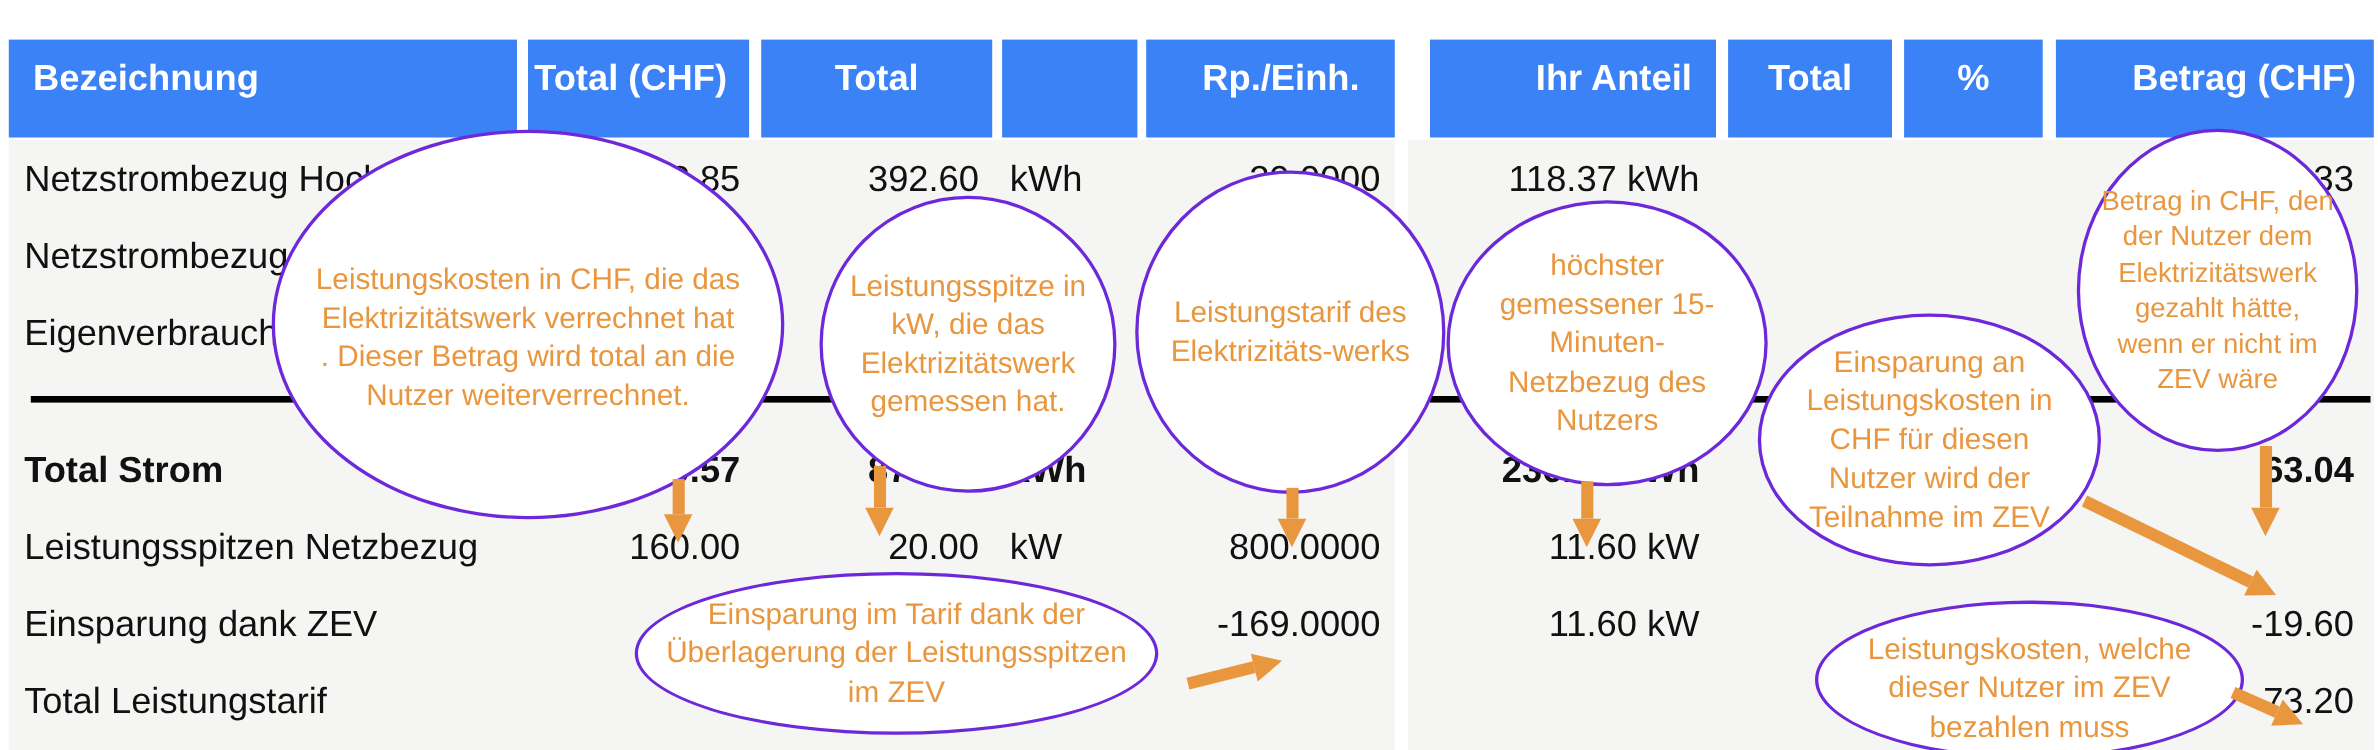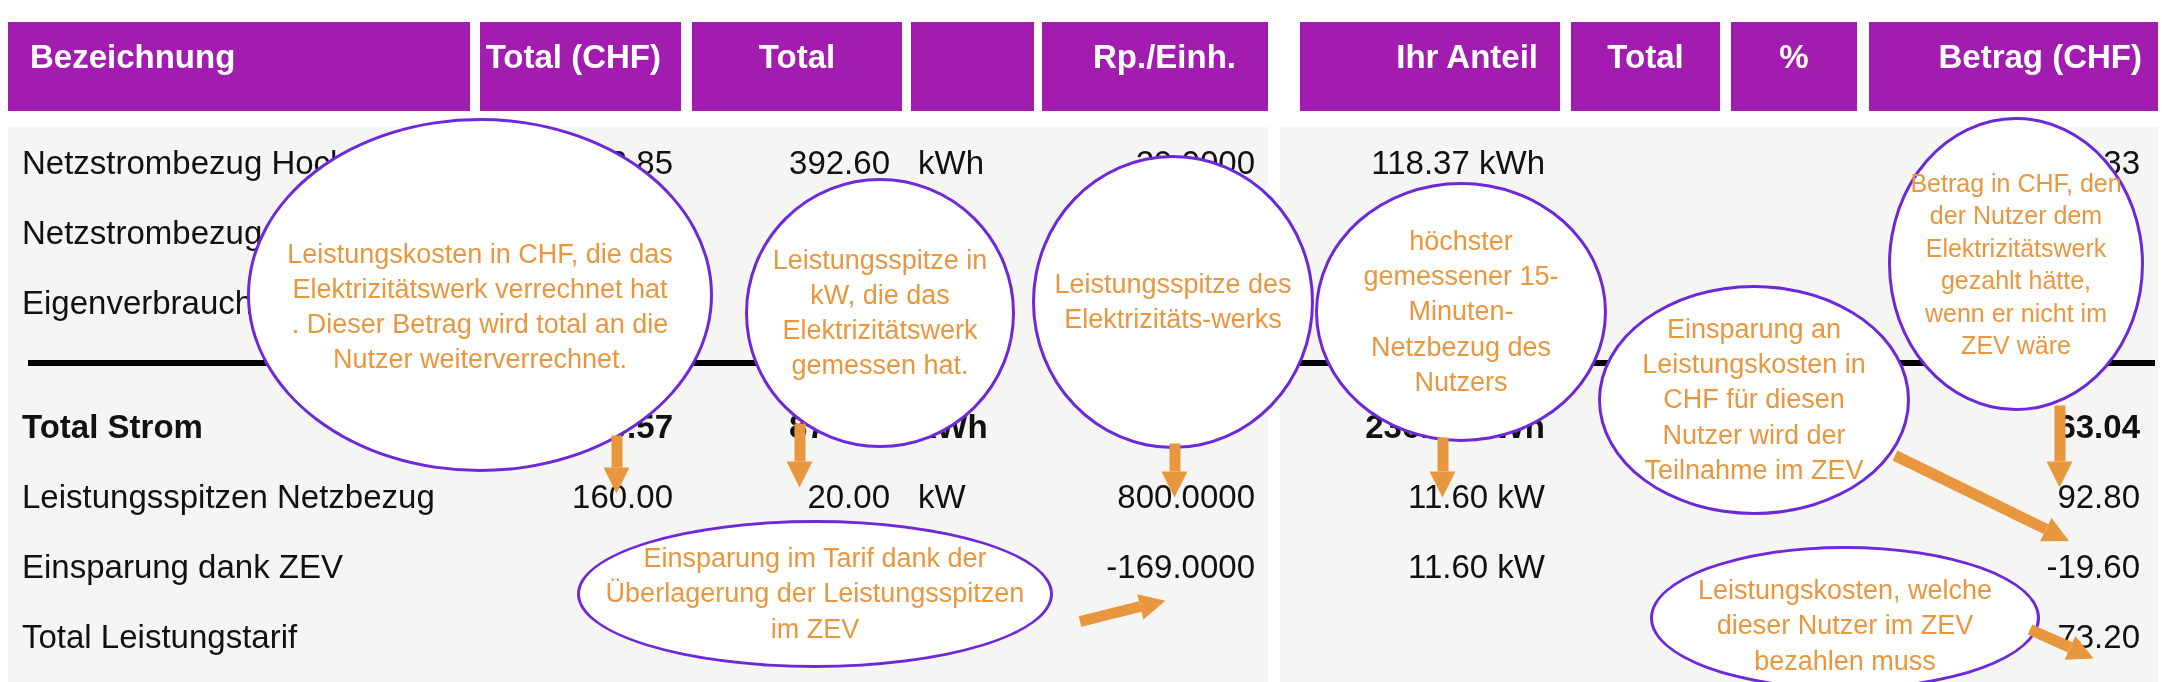--- a/index.html
+++ b/index.html
@@ -1,21 +1,21 @@
 <!DOCTYPE html>
 <html lang="de"><head>
 <meta charset="utf-8">
 <style>
   html,body{margin:0;padding:0;background:#ffffff;}
   #canvas{position:relative;width:2162px;height:682px;background:#ffffff;overflow:hidden;
           font-family:"Liberation Sans","DejaVu Sans",sans-serif;color:#111111;}
   .bodybg{position:absolute;top:127px;height:555px;background:#f5f5f3;}
   .bg-left{left:8px;width:1260px;}
   .bg-right{left:1280px;width:878px;}
-  .hcell{position:absolute;top:22px;height:89px;background:#a21caf;color:#ffffff;
+  .hcell{position:absolute;top:36px;height:89px;background:#3b82f6;color:#ffffff;
          font-weight:bold;font-size:33px;box-sizing:border-box;padding-top:16px;}
   .hl{text-align:left;padding-left:22px;}
   .hr{text-align:right;padding-right:32px;}
   .hc{text-align:center;}
   .row-cell{position:absolute;height:46px;font-size:33px;white-space:nowrap;box-sizing:border-box;}
   .r0{top:144px}.r1{top:214px}.r2{top:284px}.r3{top:408px}.r4{top:478px}.r5{top:548px}.r6{top:618px}
   .c-label{left:22px;width:440px;text-align:left;}
   .c-chf{left:408px;width:265px;text-align:right;}
   .c-total{left:692px;width:198px;text-align:right;}
   .c-unit{left:918px;width:110px;text-align:left;}
@@ -72,38 +72,37 @@
   <div class="row-cell r3 c-unit bold">kWh</div>
   <div class="row-cell r3 c-anteil bold">236.09 kWh</div>
   <div class="row-cell r3 c-betrag bold">63.04</div>
 
   <div class="row-cell r4 c-label">Leistungsspitzen Netzbezug</div>
   <div class="row-cell r4 c-chf">160.00</div>
   <div class="row-cell r4 c-total">20.00</div>
   <div class="row-cell r4 c-unit">kW</div>
   <div class="row-cell r4 c-rp">800.0000</div>
   <div class="row-cell r4 c-anteil">11.60 kW</div>
-  <div class="row-cell r4 c-betrag">92.80</div>
 
   <div class="row-cell r5 c-label">Einsparung dank ZEV</div>
   <div class="row-cell r5 c-rp">-169.0000</div>
   <div class="row-cell r5 c-anteil">11.60 kW</div>
   <div class="row-cell r5 c-betrag">-19.60</div>
 
   <div class="row-cell r6 c-label">Total Leistungstarif</div>
   <div class="row-cell r6 c-betrag">73.20</div>
 
   <div class="bubble" style="left:247px;top:118px;width:466px;height:354px;">
     <span style="width:390px;margin-top:24px;">Leistungskosten in CHF, die das Elektrizitätswerk verrechnet hat . Dieser Betrag wird total an die Nutzer weiterverrechnet.</span>
   </div>
   <div class="bubble" style="left:745px;top:178px;width:270px;height:270px;">
     <span style="width:225px;">Leistungsspitze in kW, die das Elektrizitätswerk gemessen hat.</span>
   </div>
   <div class="bubble" style="left:1032px;top:155px;width:282px;height:294px;">
-    <span style="width:240px;">Leistungsspitze des Elektrizitäts-werks</span>
+    <span style="width:240px;">Leistungstarif des Elektrizitäts-werks</span>
   </div>
   <div class="bubble" style="left:1315px;top:182px;width:292px;height:260px;">
     <span style="width:210px;">höchster gemessener 15-Minuten-Netzbezug des Nutzers</span>
   </div>
   <div class="bubble" style="left:1598px;top:285px;width:312px;height:230px;">
     <span style="width:262px;">Einsparung an Leistungskosten in CHF für diesen Nutzer wird der Teilnahme im ZEV</span>
   </div>
   <div class="bubble" style="left:1888px;top:117px;width:256px;height:294px;font-size:25px;">
     <span style="width:215px;">Betrag in CHF, den der Nutzer dem Elektrizitätswerk gezahlt hätte, wenn er nicht im ZEV wäre</span>
   </div>

